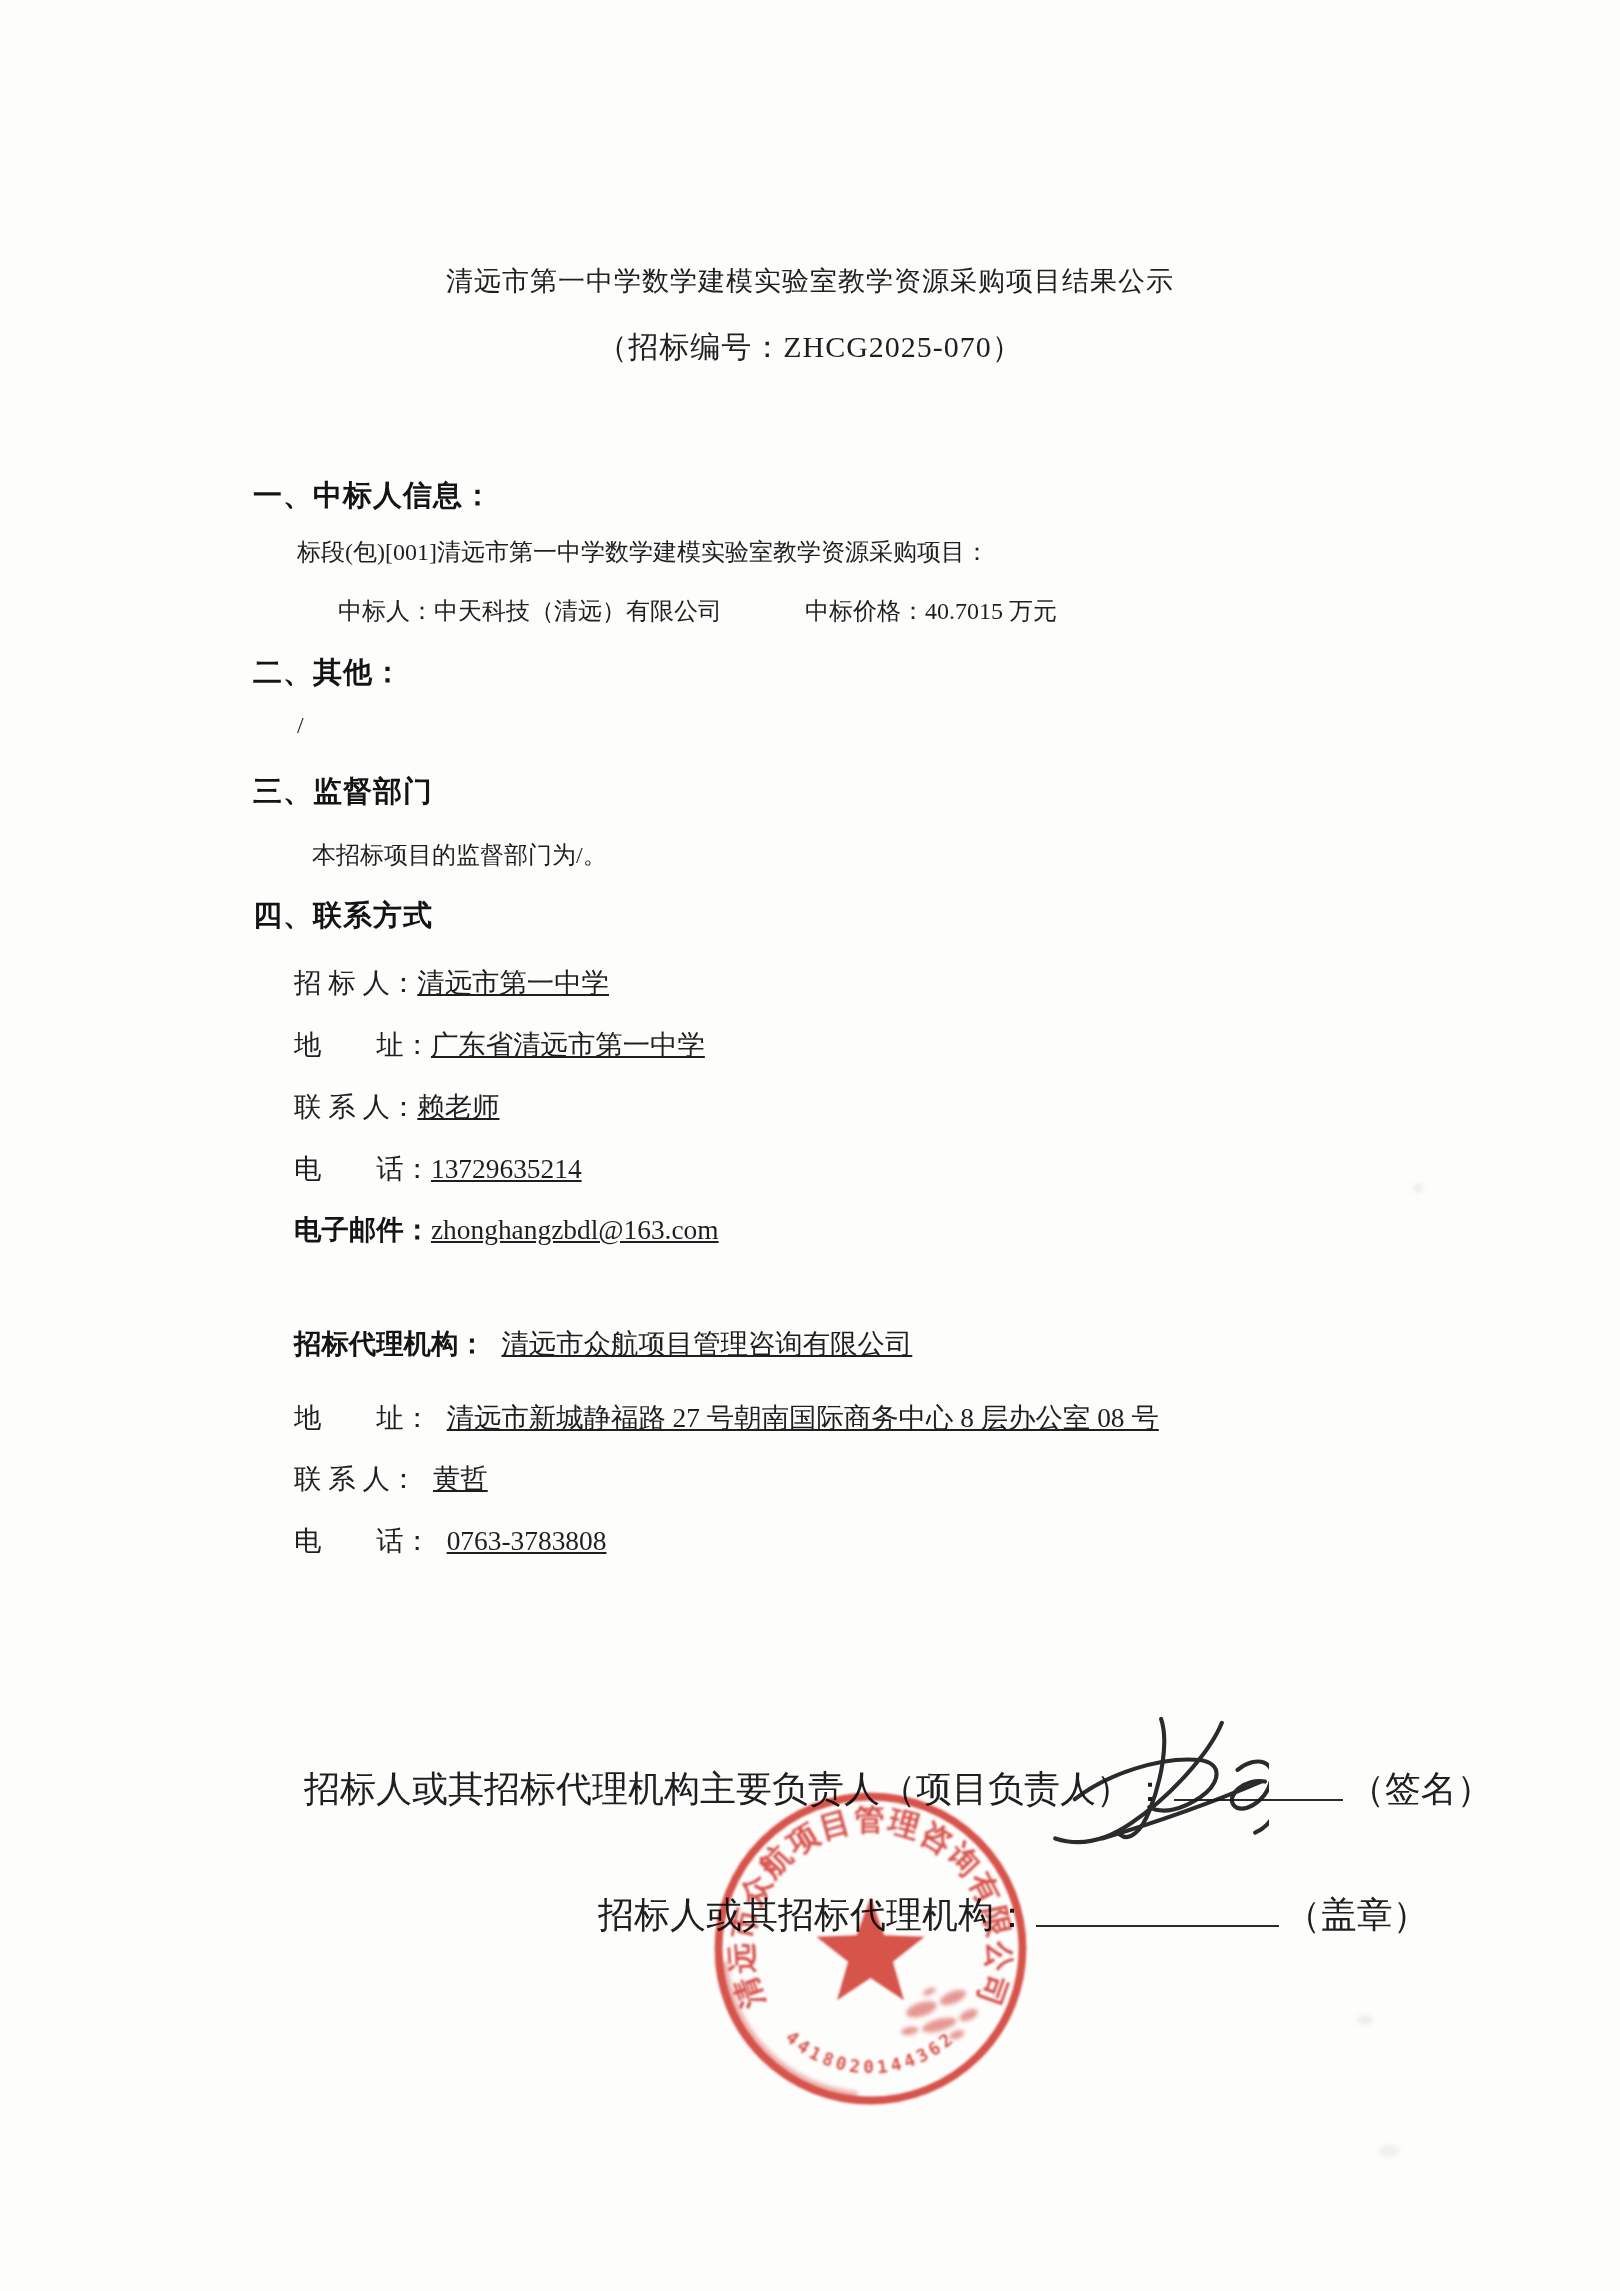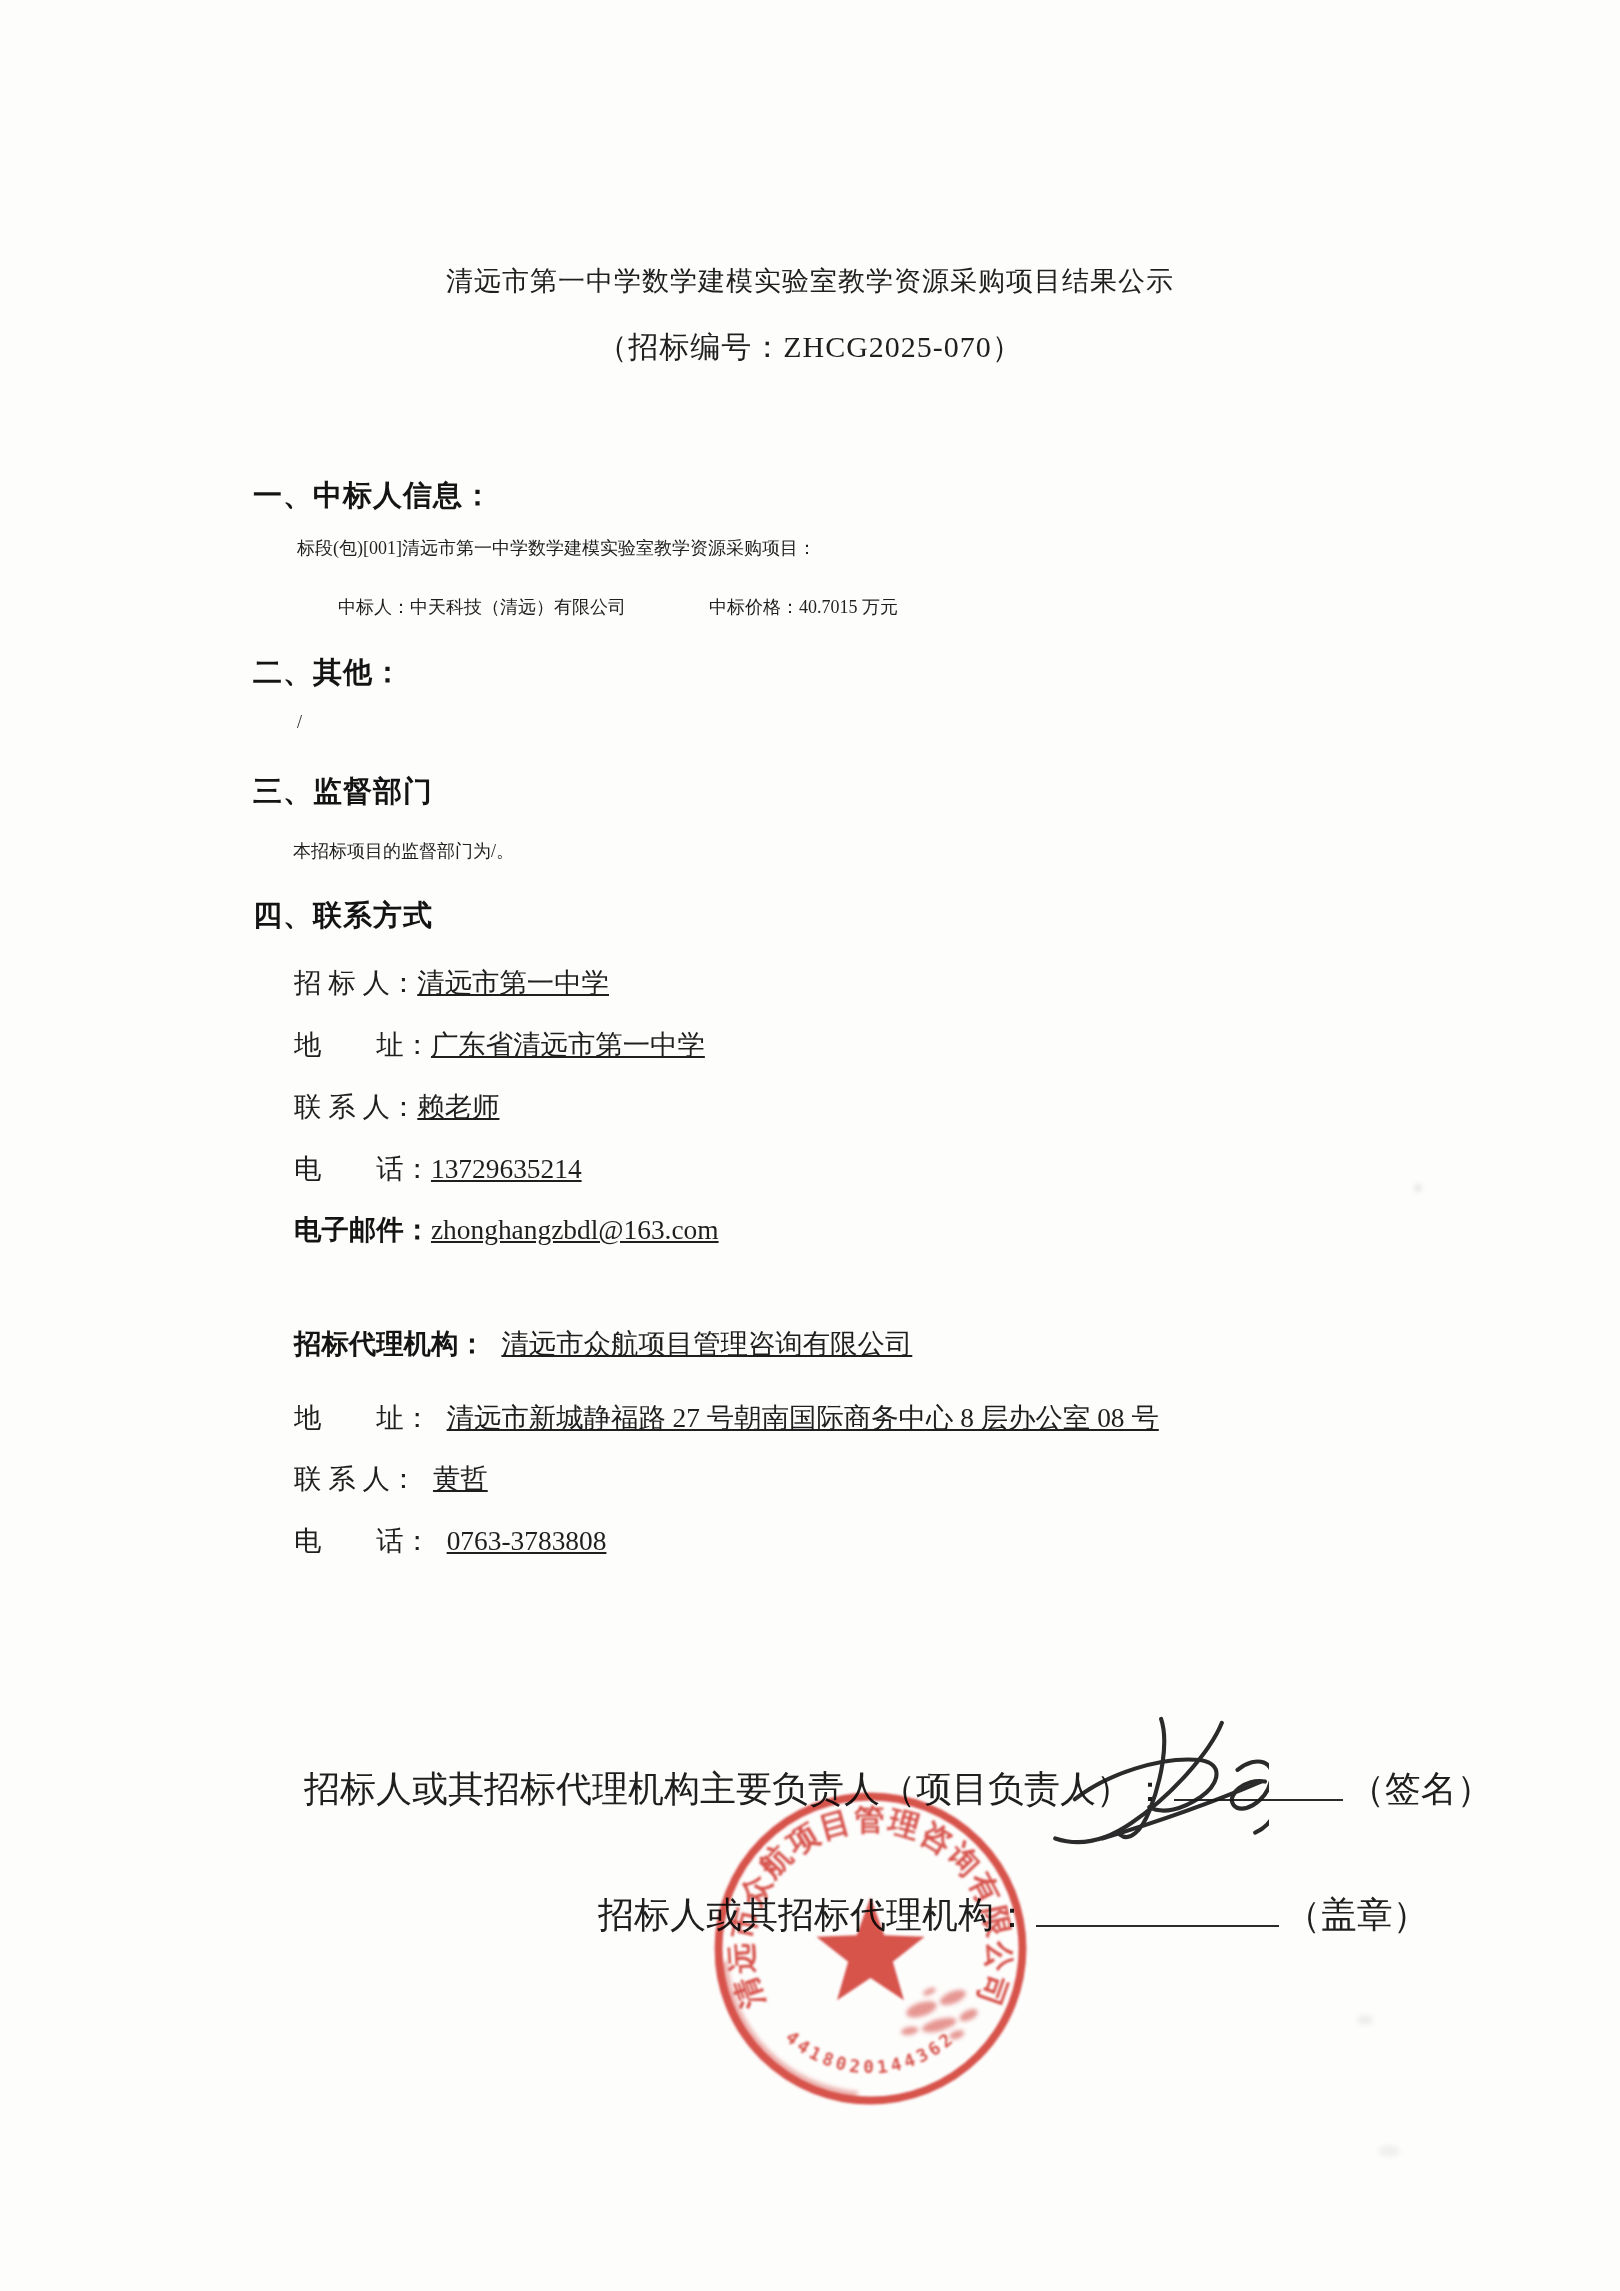--- a/index.html
+++ b/index.html
@@ -5,21 +5,21 @@
   html,body{margin:0;padding:0;background:#e8e8e8;}
   .page{
     position:relative;width:1620px;height:2292px;margin:0 auto;
     background:#fdfdfc;overflow:hidden;
     font-family:"Liberation Serif","DejaVu Serif",serif;color:#1f1f1f;
   }
   .abs{position:absolute;white-space:nowrap;}
   .title{left:0;top:263px;width:100%;text-align:center;font-size:27px;letter-spacing:1px;}
   .subtitle{left:0;top:327px;width:100%;text-align:center;font-size:30px;letter-spacing:1px;}
   .hd{font-family:"Liberation Sans","DejaVu Sans",sans-serif;font-weight:700;font-size:29px;letter-spacing:1px;color:#141414;}
-  .body28{font-size:18px;font-family:Liberation Serif, serif;}
+  .body28{font-size:24px;font-family:Liberation Serif, serif;}
   .row{font-size:27.4px;text-decoration:underline;}
   .lbl{display:inline-block;}
   .lbl-b{font-family:"Liberation Sans","DejaVu Sans",sans-serif;font-weight:700;color:#141414;}
   .b2 .val{margin-left:15.7px;}
   .wgap{display:inline-block;width:83px;}
   .sig-row{font-size:36px;}
   .uline{display:inline-block;height:35px;border-bottom:2.9px solid #2b2b2b;margin:0 5.9px;vertical-align:baseline;}
   .u-sign{width:169px;}
   .u-seal{width:243px;}
   .stamp{position:absolute;left:694px;top:1772px;width:353px;height:353px;mix-blend-mode:multiply;opacity:.92;}
@@ -40,21 +40,21 @@
   <div class="abs hd" style="left:253px;top:476px">一、中标人信息：</div>
   <div class="abs body28" style="left:297px;top:536px">标段(包)[001]清远市第一中学数学建模实验室教学资源采购项目：</div>
   <div class="abs body28" style="left:338px;top:595px">
     <span>中标人：</span><span>中天科技（清远）有限公司</span><span class="wgap"></span><span>中标价格：</span><span>40.7015 万元</span>
   </div>
 
   <div class="abs hd" style="left:253px;top:653px">二、其他：</div>
   <div class="abs body28" style="left:297px;top:712px">/</div>
 
   <div class="abs hd" style="left:253px;top:772px">三、监督部门</div>
-  <div class="abs body28" style="left:293px;top:839px">本招标项目的监督部门为/。</div>
+  <div class="abs body28" style="left:312px;top:839px">本招标项目的监督部门为/。</div>
 
   <div class="abs hd" style="left:253px;top:896px">四、联系方式</div>
 
   <div class="abs row" style="left:294px;top:965px">
     <span class="lbl">招 标 人：</span><span class="val">清远市第一中学</span>
   </div>
   <div class="abs row" style="left:294px;top:1027px">
     <span class="lbl">地　　址：</span><span class="val">广东省清远市第一中学</span>
   </div>
   <div class="abs row" style="left:294px;top:1089px">

